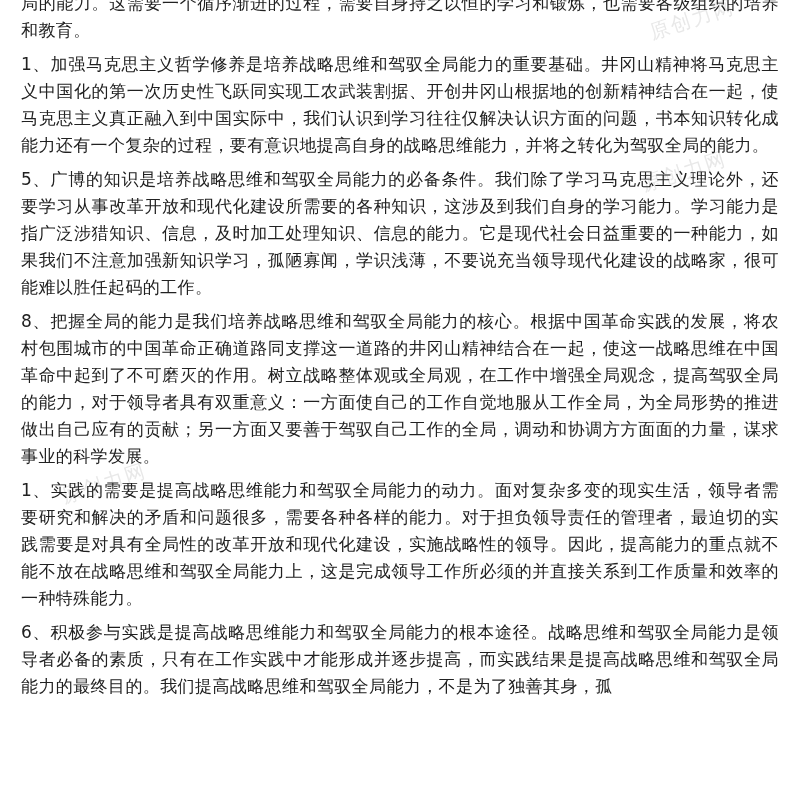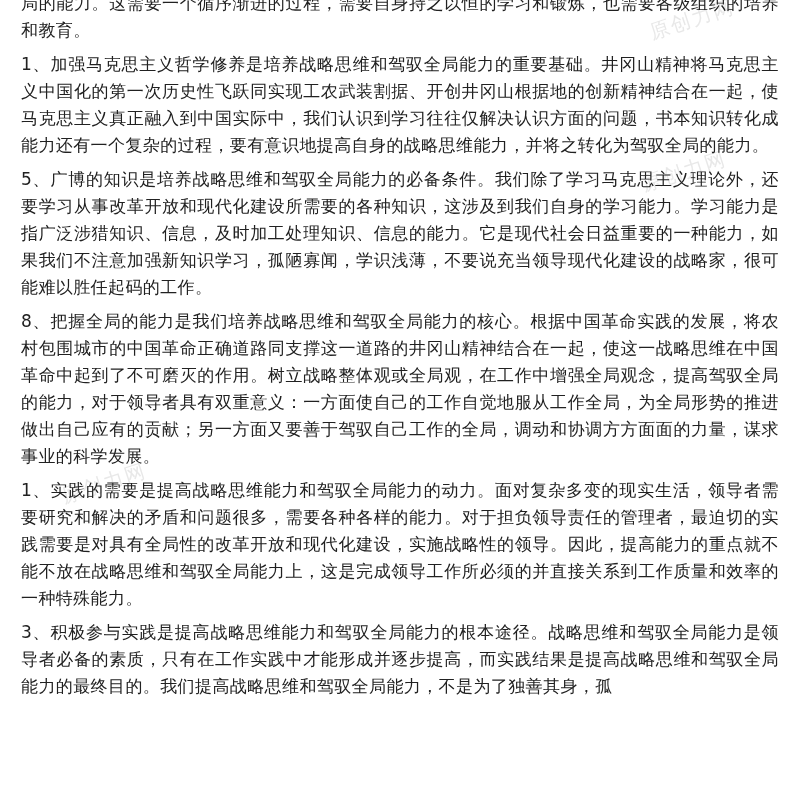--- a/index.html
+++ b/index.html
@@ -56,16 +56,16 @@
   <span class="watermark wm-1">原创力网</span>
   <span class="watermark wm-2">原创力网</span>
   <span class="watermark wm-3">原创力网</span>
 
   <div class="text-flow">
     <p class="para">局的能力。这需要一个循序渐进的过程，需要自身持之以恒的学习和锻炼，也需要各级组织的培养和教育。</p>
     <p class="para">1、加强马克思主义哲学修养是培养战略思维和驾驭全局能力的重要基础。井冈山精神将马克思主义中国化的第一次历史性飞跃同实现工农武装割据、开创井冈山根据地的创新精神结合在一起，使马克思主义真正融入到中国实际中，我们认识到学习往往仅解决认识方面的问题，书本知识转化成能力还有一个复杂的过程，要有意识地提高自身的战略思维能力，并将之转化为驾驭全局的能力。</p>
     <p class="para">5、广博的知识是培养战略思维和驾驭全局能力的必备条件。我们除了学习马克思主义理论外，还要学习从事改革开放和现代化建设所需要的各种知识，这涉及到我们自身的学习能力。学习能力是指广泛涉猎知识、信息，及时加工处理知识、信息的能力。它是现代社会日益重要的一种能力，如果我们不注意加强新知识学习，孤陋寡闻，学识浅薄，不要说充当领导现代化建设的战略家，很可能难以胜任起码的工作。</p>
     <p class="para">8、把握全局的能力是我们培养战略思维和驾驭全局能力的核心。根据中国革命实践的发展，将农村包围城市的中国革命正确道路同支撑这一道路的井冈山精神结合在一起，使这一战略思维在中国革命中起到了不可磨灭的作用。树立战略整体观或全局观，在工作中增强全局观念，提高驾驭全局的能力，对于领导者具有双重意义：一方面使自己的工作自觉地服从工作全局，为全局形势的推进做出自己应有的贡献；另一方面又要善于驾驭自己工作的全局，调动和协调方方面面的力量，谋求事业的科学发展。</p>
     <p class="para">1、实践的需要是提高战略思维能力和驾驭全局能力的动力。面对复杂多变的现实生活，领导者需要研究和解决的矛盾和问题很多，需要各种各样的能力。对于担负领导责任的管理者，最迫切的实践需要是对具有全局性的改革开放和现代化建设，实施战略性的领导。因此，提高能力的重点就不能不放在战略思维和驾驭全局能力上，这是完成领导工作所必须的并直接关系到工作质量和效率的一种特殊能力。</p>
-    <p class="para">3、积极参与实践是提高战略思维能力和驾驭全局能力的根本途径。战略思维和驾驭全局能力是领导者必备的素质，只有在工作实践中才能形成并逐步提高，而实践结果是提高战略思维和驾驭全局能力的最终目的。我们提高战略思维和驾驭全局能力，不是为了独善其身，孤</p>
+    <p class="para">6、积极参与实践是提高战略思维能力和驾驭全局能力的根本途径。战略思维和驾驭全局能力是领导者必备的素质，只有在工作实践中才能形成并逐步提高，而实践结果是提高战略思维和驾驭全局能力的最终目的。我们提高战略思维和驾驭全局能力，不是为了独善其身，孤</p>
   </div>
 
 </div>
 
 </body></html>

